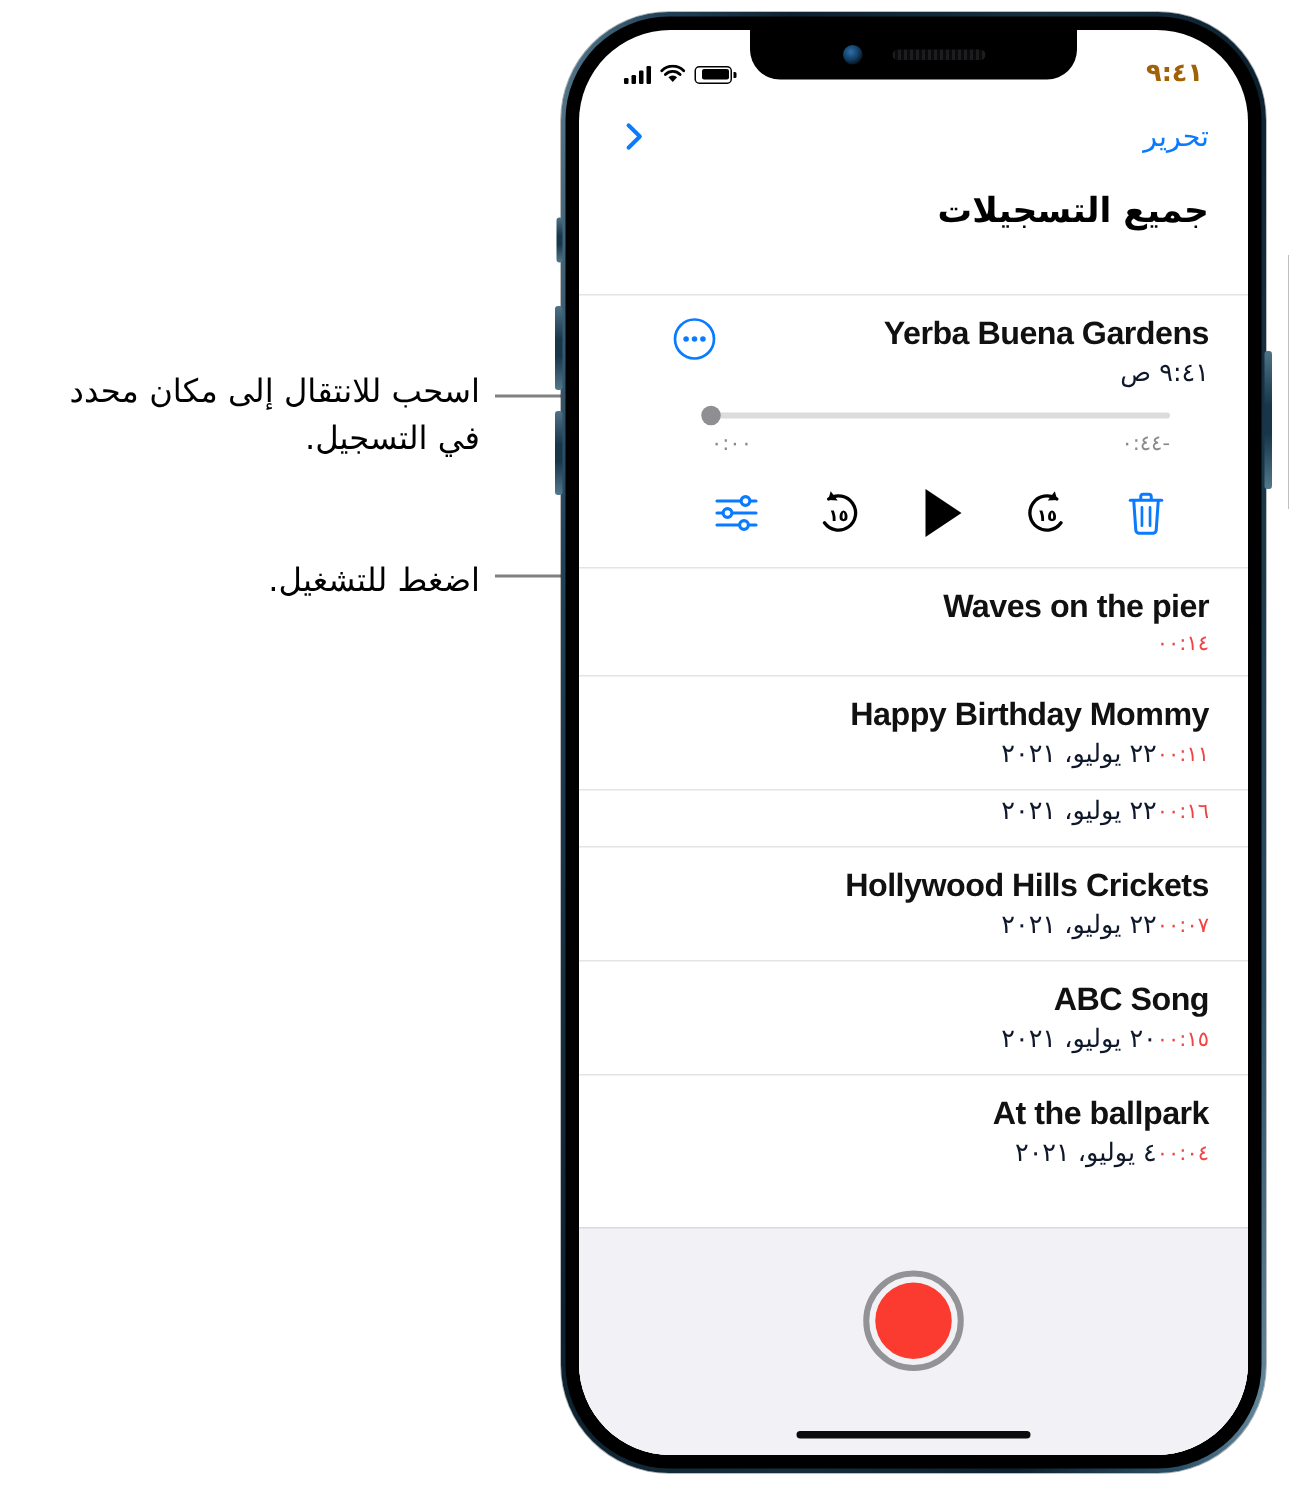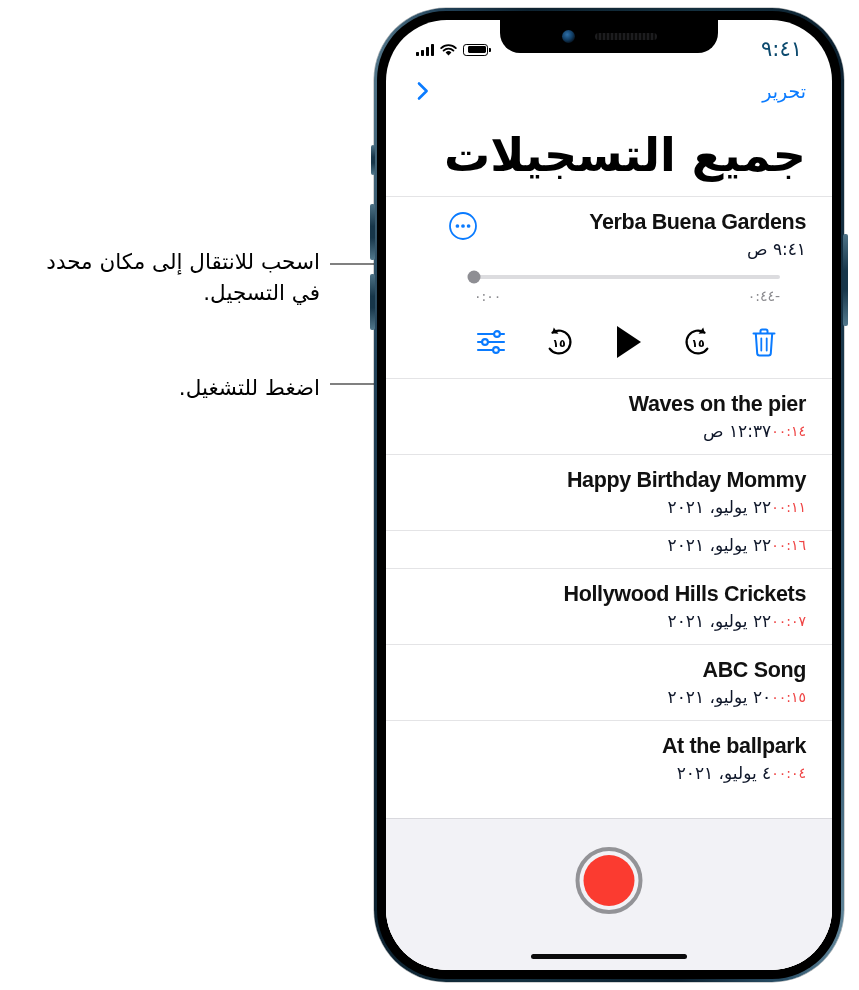--- a/index.html
+++ b/index.html
@@ -72,21 +72,21 @@
 
   
   #statusbar{
     position:absolute; top:0; left:0; right:0; height:46px;
     display:flex; align-items:center;
     padding:12px 26px 0 26px;
     z-index:20;
     direction:rtl;
   }
   #status-time{
-    font-size:21px; font-weight:400; color:#0c4a6e;
+    font-size:17px; font-weight:700; color:#a16207;
     font-family:"DejaVu Sans",sans-serif;
     margin-right:4px;
   }
   #status-icons{ margin-left:4px; margin-right:auto; display:flex; align-items:flex-end; gap:6px; }
   .sb-battery{
     width:25px; height:12px; border:1.6px solid #000; border-radius:3.2px;
     position:relative; display:flex; align-items:center; padding:1.4px;
   }
   .sb-battery::after{ content:""; position:absolute; right:-3.4px; top:3.4px;
     width:2px; height:4.4px; background:#000; border-radius:0 1px 1px 0; }
@@ -107,21 +107,21 @@
     font-size:19px; color:#0a7bff; background:none; border:none;
     cursor:pointer; padding:0;
   }
   #back-chevron{ width:22px; height:22px; cursor:pointer; }
 
   #large-title{
     position:absolute; top:108px; right:0; left:0;
     padding:0 26px;
     text-align:right; direction:rtl;
     font-family:"DejaVu Sans",sans-serif;
-    font-size:46px; font-weight:700; color:#000;
+    font-size:23px; font-weight:700; color:#000;
     letter-spacing:-0.5px;
     z-index:15;
   }
 
   
   #list{
     position:absolute; top:176px; left:0; right:0; bottom:0;
     background:#fff; direction:rtl;
   }
   .row{ position:relative; padding:0 26px;margin-left:36px; }
@@ -340,21 +340,20 @@
               </span>
             </div>
           </div>
           <div class="row-sep"></div>
 
           <div class="row">
             <div class="rec-head">
               <div class="rec-title">Waves on the pier</div>
             </div>
             <div class="rec-meta">
-              <div class="rec-date">١٢:٣٧ ص</div>
               <div class="rec-dur">٠٠:١٤</div>
             </div>
           </div>
           <div class="row-sep"></div>
 
           <div class="row">
             <div class="rec-head">
               <div class="rec-title">Happy Birthday Mommy</div>
             </div>
             <div class="rec-meta">

